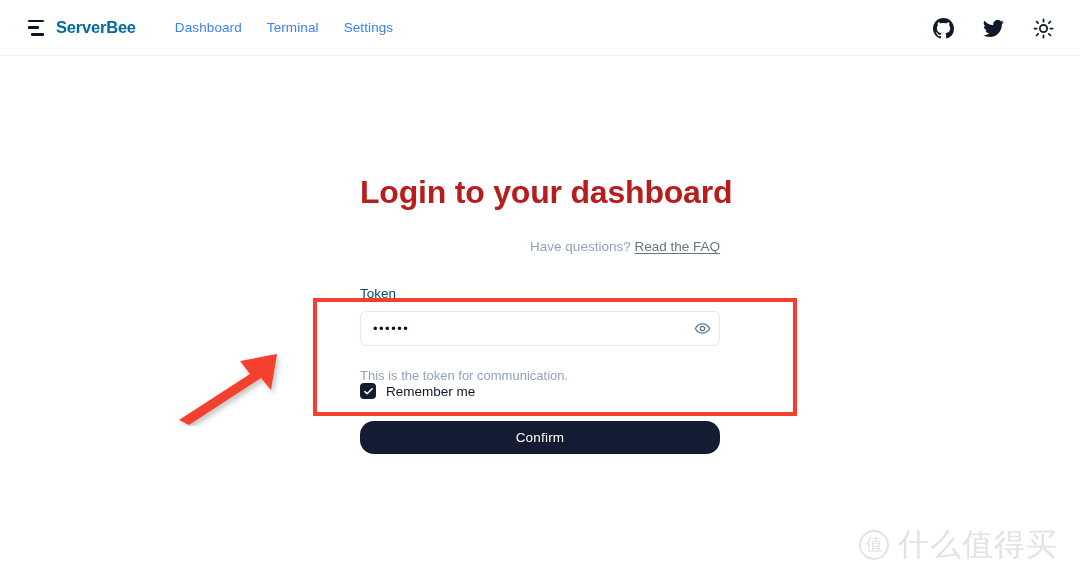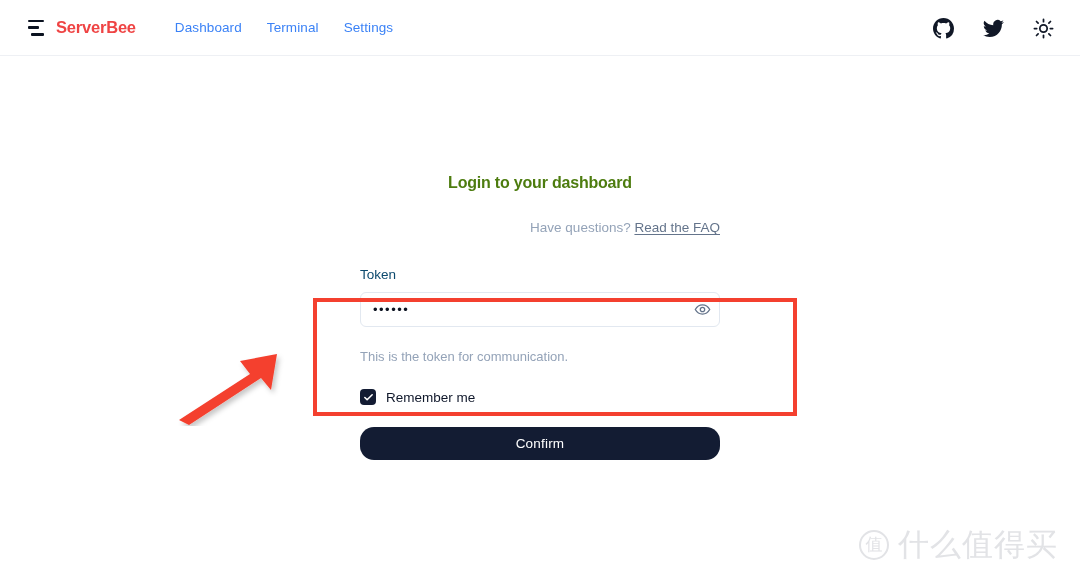--- a/index.html
+++ b/index.html
@@ -46,21 +46,21 @@
     background: #0b1220;
     border-radius: 1px;
   }
   .brand-icon i:nth-child(1) { width: 16px; margin-left: 0; }
   .brand-icon i:nth-child(2) { width: 11px; margin-left: 0; }
   .brand-icon i:nth-child(3) { width: 13px; margin-left: 3px; }
   .brand-name {
     font-size: 16.5px;
     font-weight: bold;
     letter-spacing: -0.2px;
-    color: #ef4444;
+    color: #0369a1;
   }
   .nav {
     display: flex;
     align-items: center;
     gap: 25px;
     margin-left: 39px;
   }
   .nav a {
     font-size: 13.5px;
     color: #3b82f6;
@@ -93,24 +93,24 @@
     height: 518px;
   }
   .panel {
     position: absolute;
     left: 50%;
     transform: translateX(-50%);
     top: 117px;
     width: 360px;
   }
   .title {
-    font-size: 16px;
+    font-size: 32px;
     font-weight: bold;
     text-align: center;
-    color: #4d7c0f;
+    color: #b91c1c;
     letter-spacing: -0.2px;
     line-height: 1.2;
     white-space: nowrap;
   }
   .subtitle {
     margin-top: 28px;
     text-align: right;
     font-size: 13.5px;
     color: #94a3b8;
     white-space: nowrap;
@@ -163,21 +163,20 @@
     justify-content: center;
     padding: 0;
   }
   .help-text {
     margin-top: 22px;
     font-size: 13px;
     color: #94a3b8;
   }
 
   .remember-row {
-    margin-top: 25px;
     display: flex;
     align-items: center;
     gap: 10px;
   }
   .checkbox {
     width: 16px;
     height: 16px;
     border-radius: 4px;
     background: #131c33;
     display: flex;

